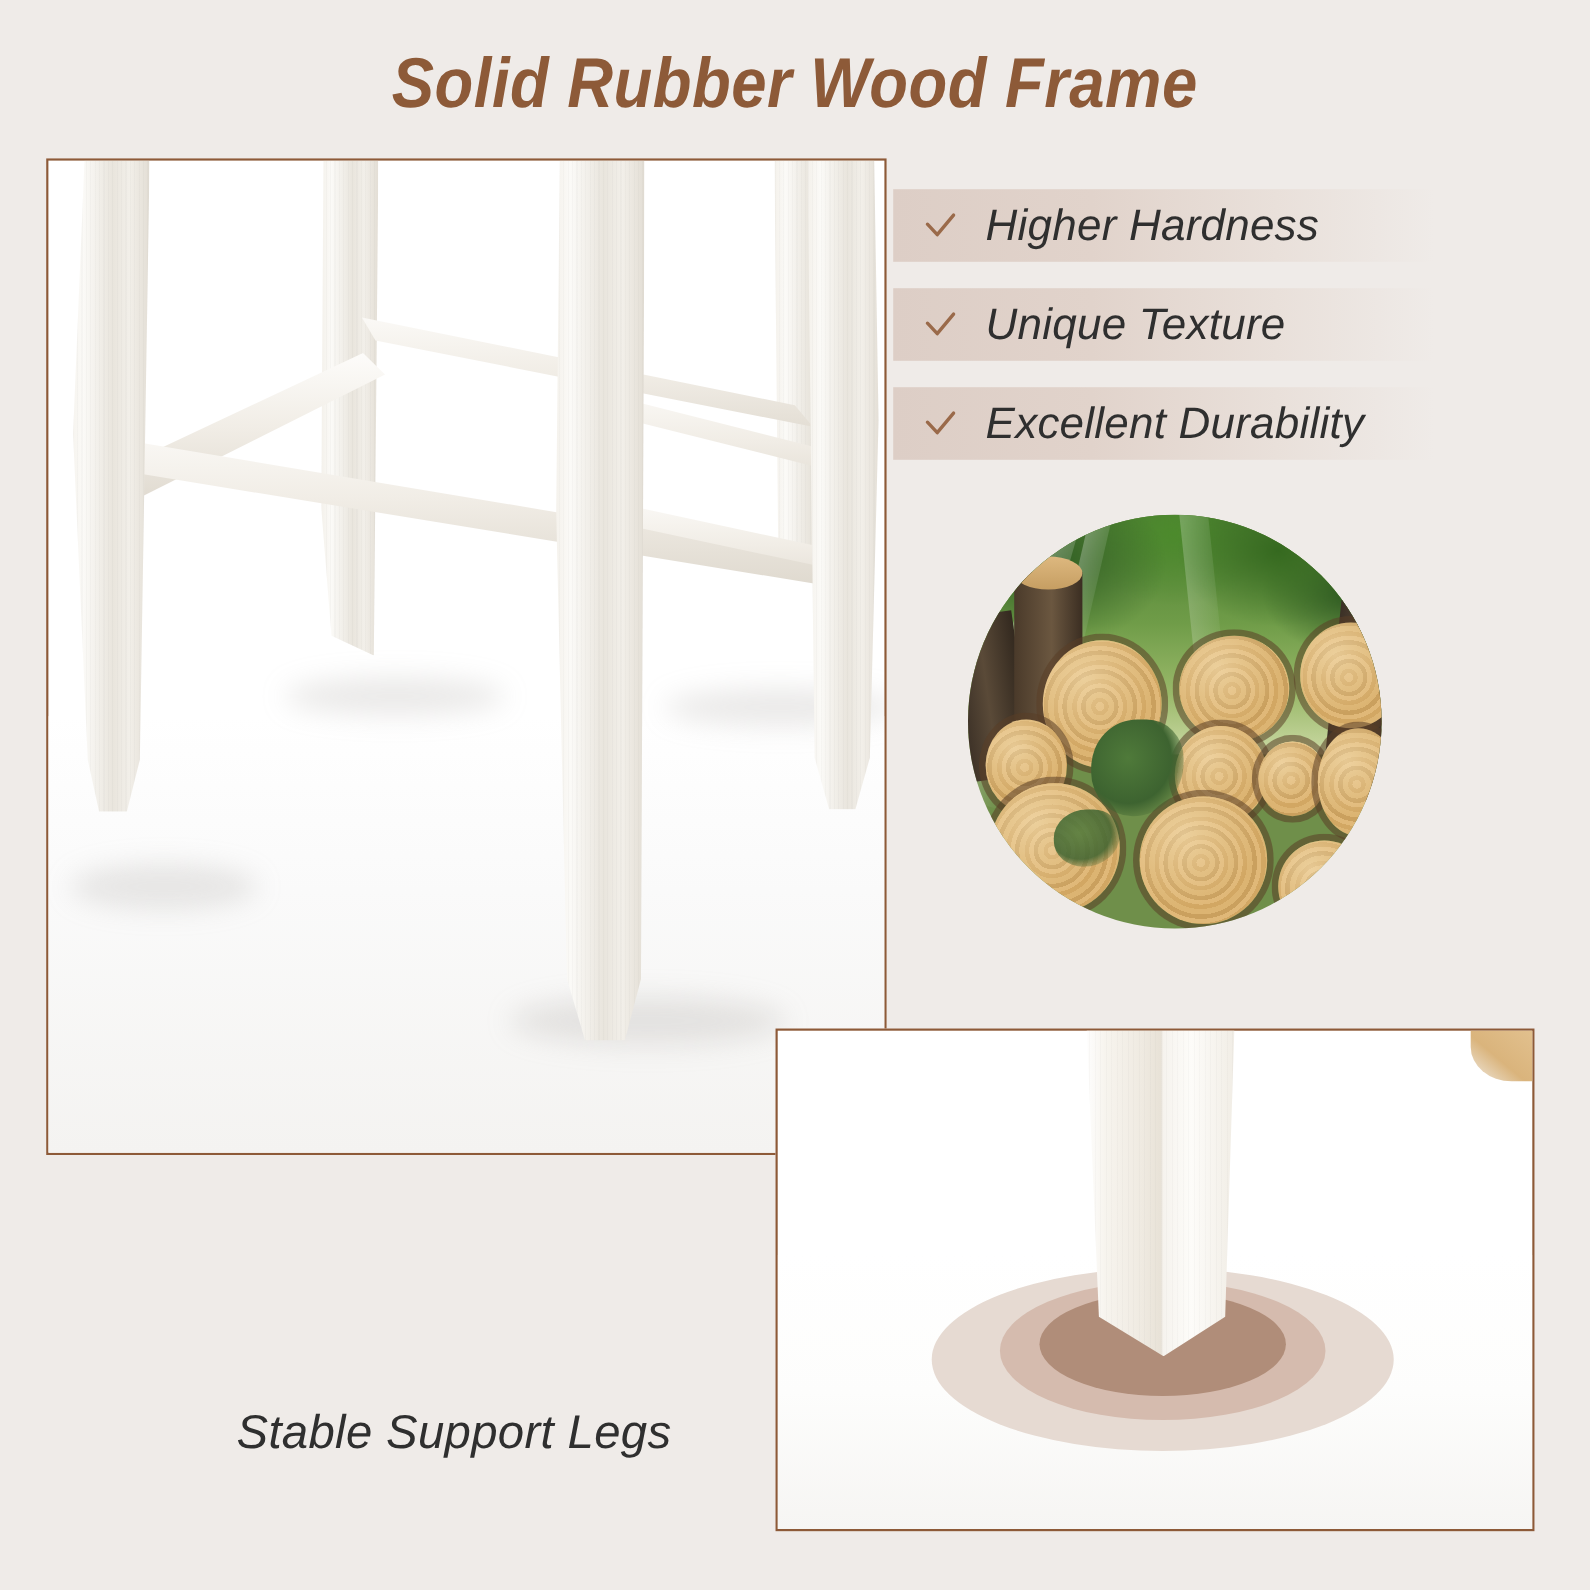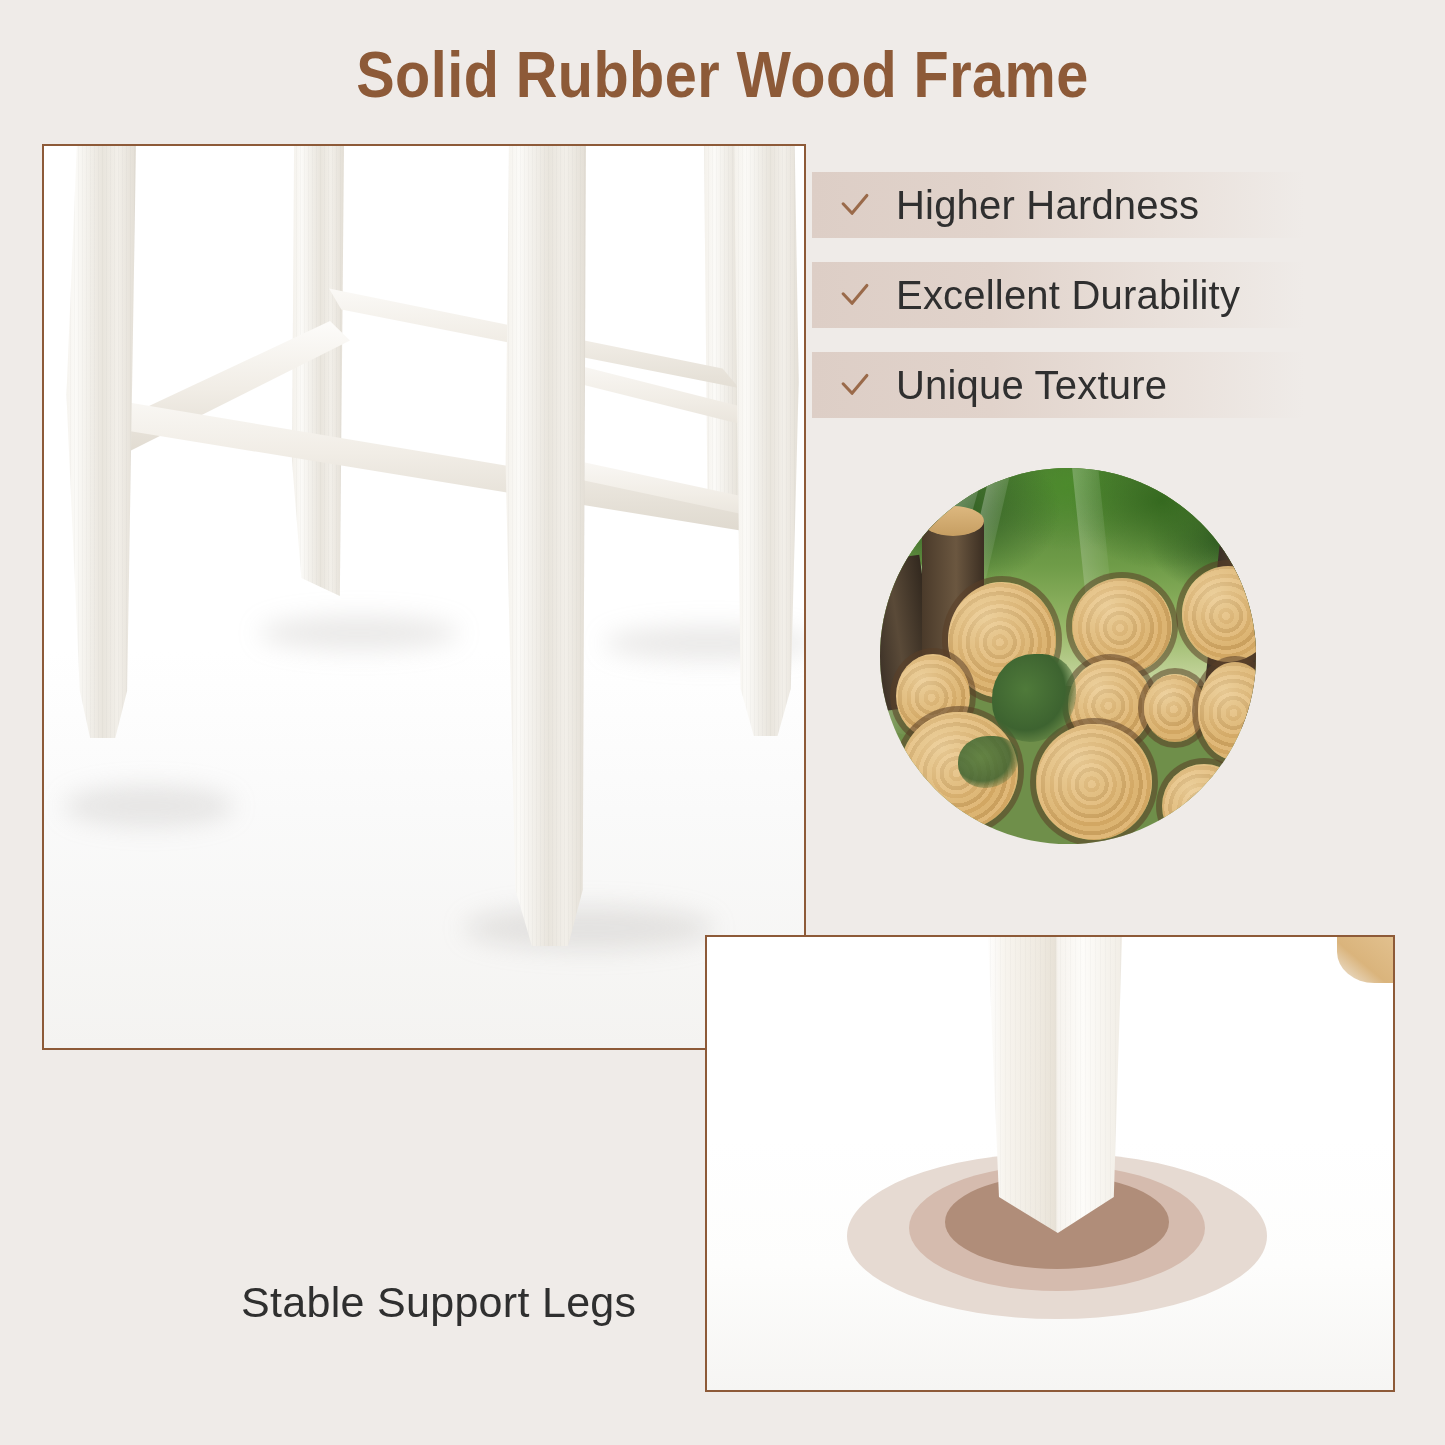--- a/index.html
+++ b/index.html
@@ -13,20 +13,21 @@
     font-family: "Liberation Sans", sans-serif;
     overflow: hidden;
     position: relative;
   }
 
   .page {
     position: absolute;
     inset: 0;
     width: 1445px;
     height: 1360px;
+    font-style: italic;
   }
 
   
   .title {
     position: absolute;
     left: 0;
     top: 38px;
     width: 1445px;
     text-align: center;
     font-size: 64px;
@@ -226,21 +227,21 @@
     right: -6px; top: -6px;
     width: 62px; height: 52px;
     border-radius: 0 0 0 60%;
     background: linear-gradient(to bottom left, #e2c08c, #d8b075 60%, #efe9e0 100%);
     opacity: 0.95;
   }
 
   
   .caption {
     position: absolute;
-    left: 241px;
+    left: 215px;
     top: 1278px;
     font-size: 43px;
     color: #2f2f2f;
     letter-spacing: 0.3px;
     white-space: nowrap;
   }
 </style>
 </head>
 <body>
 
@@ -294,28 +295,28 @@
       <svg class="check-icon" viewBox="0 0 32 32">
         <path d="M6 15 L13.5 23 L26 8" fill="none" stroke="#9a6a4a" stroke-width="2.6" stroke-linecap="round" stroke-linejoin="round"></path>
       </svg>
       <span class="feature-label">Higher Hardness</span>
     </div>
 
     <div class="feature-row">
       <svg class="check-icon" viewBox="0 0 32 32">
         <path d="M6 15 L13.5 23 L26 8" fill="none" stroke="#9a6a4a" stroke-width="2.6" stroke-linecap="round" stroke-linejoin="round"></path>
       </svg>
-      <span class="feature-label">Excellent Durability</span>
+      <span class="feature-label">Unique Texture</span>
     </div>
 
     <div class="feature-row">
       <svg class="check-icon" viewBox="0 0 32 32">
         <path d="M6 15 L13.5 23 L26 8" fill="none" stroke="#9a6a4a" stroke-width="2.6" stroke-linecap="round" stroke-linejoin="round"></path>
       </svg>
-      <span class="feature-label">Unique Texture</span>
+      <span class="feature-label">Excellent Durability</span>
     </div>
 
   </div>
 
   <div class="wood-circle">
 
     <div class="wc-layer canopy"></div>
 
     <div class="wc-layer sunray" style="left:78px; top:-30px; width:34px; height:300px; transform: rotate(16deg); opacity:.75;"></div>
     <div class="wc-layer sunray" style="left:118px; top:-30px; width:20px; height:280px; transform: rotate(13deg); opacity:.55;"></div>

